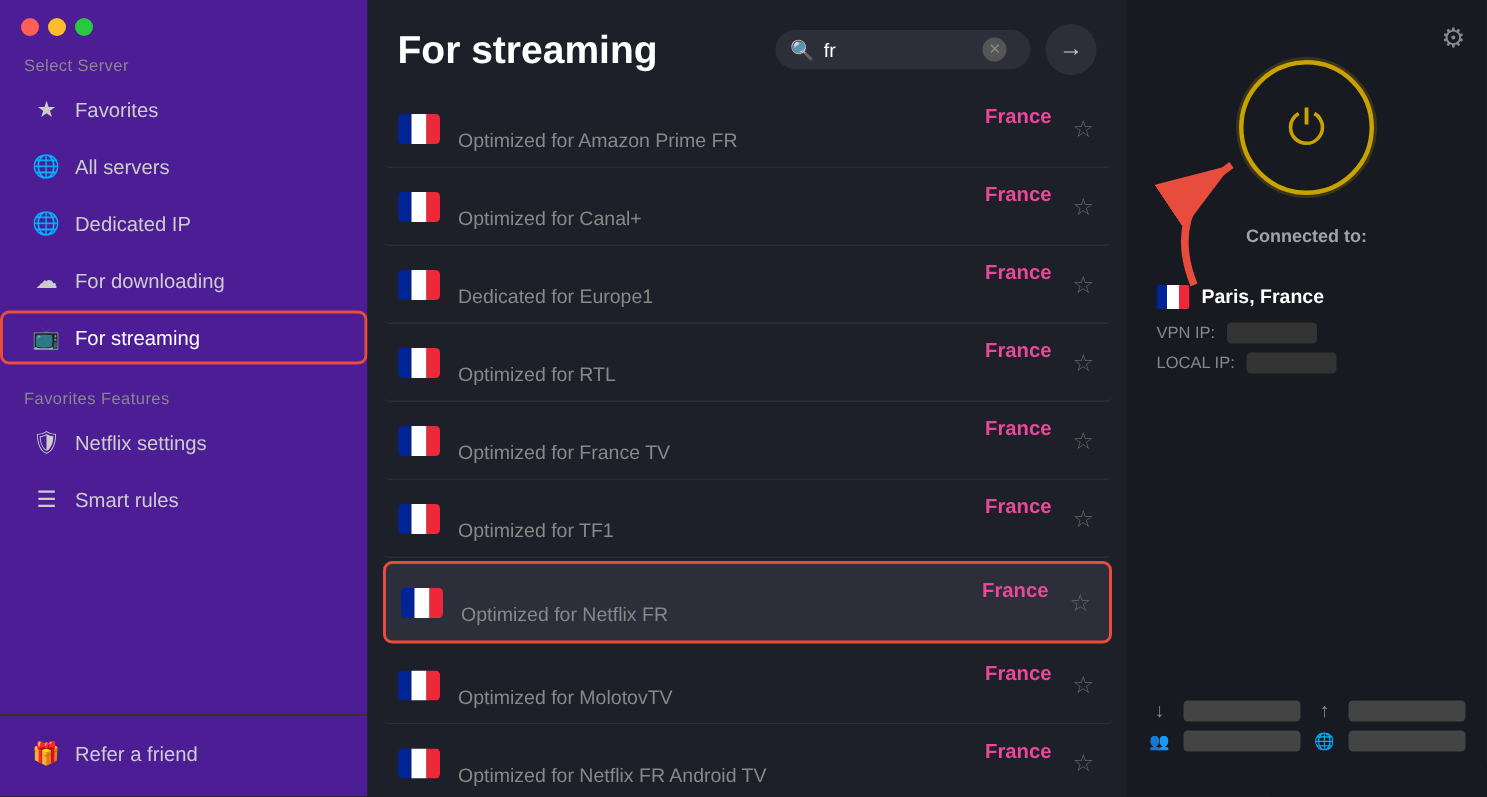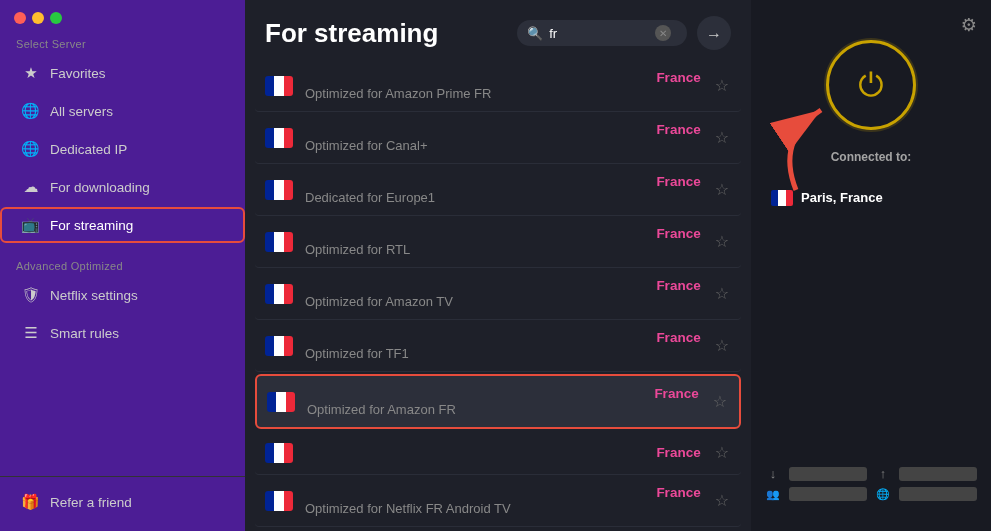--- a/index.html
+++ b/index.html
@@ -344,21 +344,21 @@
   </div>
   <div class="sidebar-item">
     <span class="icon">☁</span>
     <span>For downloading</span>
   </div>
   <div class="sidebar-item active">
     <span class="icon">📺</span>
     <span>For streaming</span>
   </div>
 
-  <div class="sidebar-section-label" style="margin-top:10px;">Advanced Optimized</div>
+  <div class="sidebar-section-label" style="margin-top:10px;">Favorites Features</div>
 
   <div class="sidebar-item">
     <span class="icon">🛡</span>
     <span>Netflix settings</span>
   </div>
   <div class="sidebar-item">
     <span class="icon">☰</span>
     <span>Smart rules</span>
   </div>
 
@@ -438,21 +438,21 @@
     </div>
 
     <div class="server-row">
       <div class="flag-france">
         <div class="fb"></div>
           <div class="fw"></div>
           <div class="fr"></div>
       </div>
       <div class="server-info">
         <div class="server-name">France</div>
-        <div class="server-sub">Optimized for Amazon TV</div>
+        <div class="server-sub">Optimized for France TV</div>
       </div>
       <button class="star-btn">☆</button>
     </div>
 
     <div class="server-row">
       <div class="flag-france">
         <div class="fb"></div>
           <div class="fw"></div>
           <div class="fr"></div>
       </div>
@@ -464,33 +464,34 @@
     </div>
 
     <div class="server-row selected">
       <div class="flag-france">
         <div class="fb"></div>
           <div class="fw"></div>
           <div class="fr"></div>
       </div>
       <div class="server-info">
         <div class="server-name">France</div>
-        <div class="server-sub">Optimized for Amazon FR</div>
-      </div>
-      <button class="star-btn">☆</button>
-    </div>
-
-    <div class="server-row">
-      <div class="flag-france">
-        <div class="fb"></div>
-          <div class="fw"></div>
-          <div class="fr"></div>
-      </div>
-      <div class="server-info">
-        <div class="server-name">France</div>
+        <div class="server-sub">Optimized for Netflix FR</div>
+      </div>
+      <button class="star-btn">☆</button>
+    </div>
+
+    <div class="server-row">
+      <div class="flag-france">
+        <div class="fb"></div>
+          <div class="fw"></div>
+          <div class="fr"></div>
+      </div>
+      <div class="server-info">
+        <div class="server-name">France</div>
+        <div class="server-sub">Optimized for MolotovTV</div>
       </div>
       <button class="star-btn">☆</button>
     </div>
 
     <div class="server-row">
       <div class="flag-france">
         <div class="fb"></div>
           <div class="fw"></div>
           <div class="fr"></div>
       </div>
@@ -526,20 +527,28 @@
 
     <div class="location-row">
       <div class="flag-france" style="width:22px;height:16px;border-radius:2px;">
         <div class="fb"></div>
           <div class="fw"></div>
           <div class="fr"></div>
       </div>
       <span class="location-name">Paris, France</span>
     </div>
 
+    <div class="ip-row">
+      <span class="ip-label">VPN IP:</span>
+      <div class="ip-value"></div>
+    </div>
+    <div class="ip-row">
+      <span class="ip-label">LOCAL IP:</span>
+      <div class="ip-value"></div>
+    </div>
   </div>
 
   <div class="stats-section">
     <div class="stats-row">
       <span class="stat-icon">↓</span>
       <div class="stat-bar" style="background:#444;height:14px;width:60px;border-radius:3px;"></div>
       <span class="stat-icon">↑</span>
       <div class="stat-bar" style="background:#444;height:14px;width:60px;border-radius:3px;"></div>
     </div>
     <div class="stats-row">

